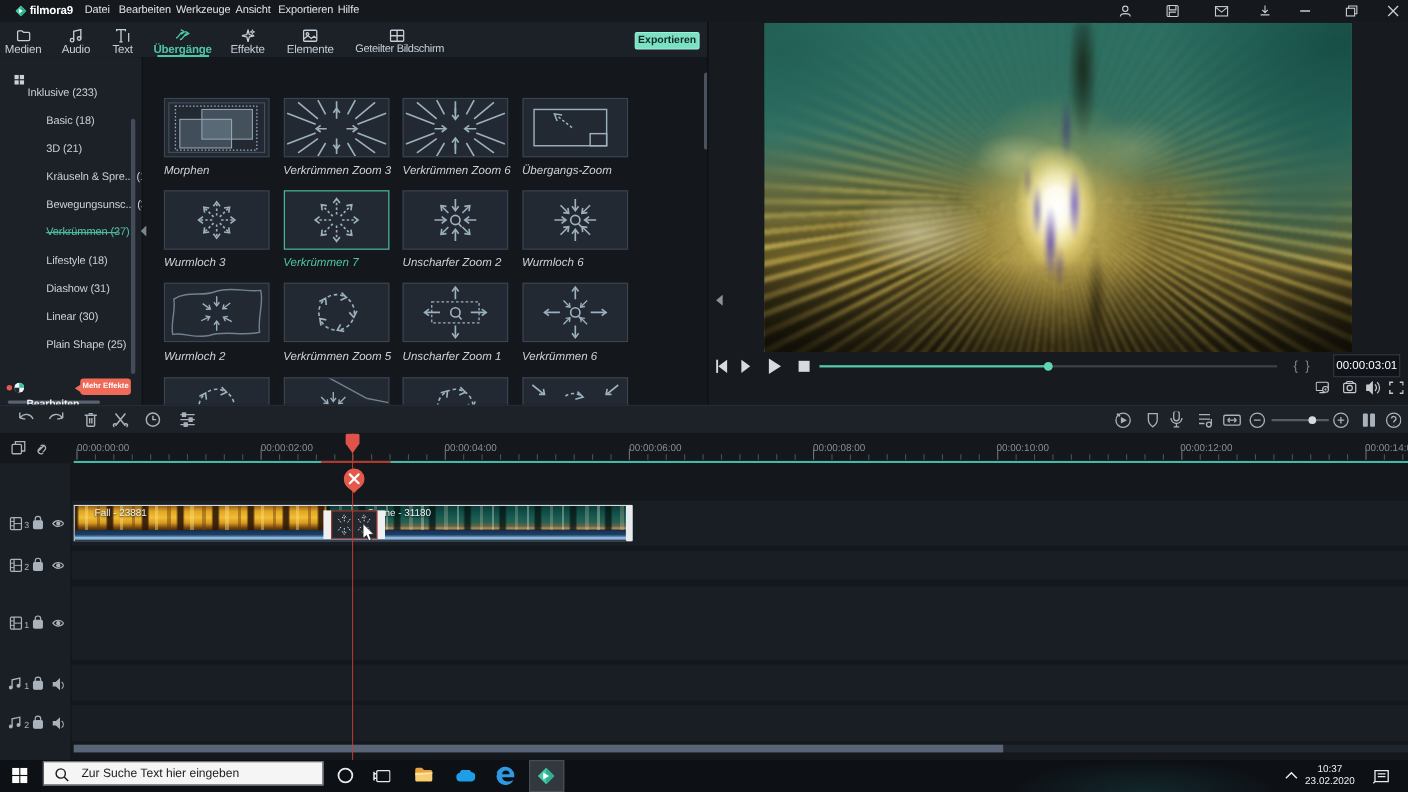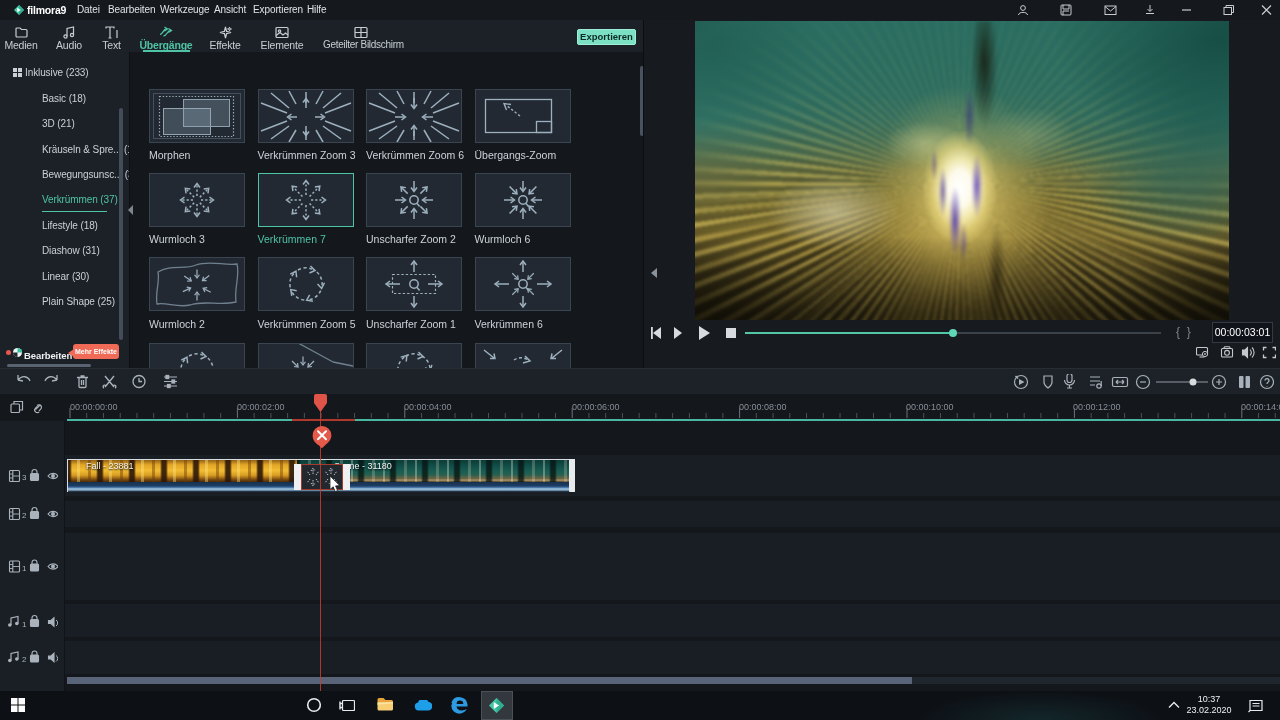--- a/index.html
+++ b/index.html
@@ -12,34 +12,34 @@
 #title-center { position:absolute; top:4px; left:0; width:1280px; text-align:center; font-size:11px; color:#e8eaec; }
 
 #tabbar { left:0; top:20px; width:643px; height:32px; background:#1c2127; }
 .tab { position:absolute; top:6px; text-align:center; color:#c6cdd4; }
 .tab .ticon { display:block; height:13px; margin-bottom:2px; }
 .tab .tlabel { font-size:10.5px; display:block; white-space:nowrap; letter-spacing:-0.2px; }
 .tab.active { color:#4fc3a6;font-weight:bold; }
 #exportbtn { position:absolute; left:577px; top:9px; width:59px; height:16px; background:#7ce0c3; border:1px solid #9ceeda; border-radius:2px; color:#0d2b26; font-size:9.5px; font-weight:bold; text-align:center; line-height:14px; }
 
 #sidebar { left:0; top:52px; width:129px; height:316px; background:#1c2127; color:#c9d0d7; overflow:hidden; }
-.side-item { position:absolute; font-size:10px; letter-spacing:-0.1px; white-space:nowrap; }
+.side-item { position:absolute; font-size:10px; letter-spacing:-0.1px; white-space:nowrap;margin-top:12px; }
 .side-item.sub { left:42px; }
 .side-item.active { color:#4fc3a6; }
 #side-underline { position:absolute; left:42px; width:65px; height:1px; background:#4fc3a6; }
 #side-vscroll { position:absolute; left:119px; top:56px; width:4px; height:232px; background:#434c58; border-radius:2px; }
 #side-hscroll { position:absolute; left:7px; top:312px; width:84px; height:3px; background:#596270; border-radius:2px; }
 
 #gridpanel { left:129px; top:52px; width:515px; height:316px; background:#14181d; border-left:1px solid #0e1114; }
 #gridhead { position:absolute; left:0; top:0; width:515px; height:24px; background:#1c2127; border-bottom:1px solid #0e1114; }
 #searchbox { position:absolute; left:428px; top:5px; width:76px; height:15px; background:#101419; border-radius:2px; color:#6a737d; font-size:10px; line-height:15px; padding-left:8px; }
 #grid-vscroll { position:absolute; left:510px; top:14px; width:4px; height:70px; background:#49525e; border-radius:2px; }
 .thumb { position:absolute; width:96px; height:54px; background:#222933; border:1px solid #3b4550; }
 .thumb.sel { border:1px solid #4fc3a6; }
-.tlab { position:absolute; font-size:10.5px; color:#ccd3d9; white-space:nowrap; }
+.tlab { position:absolute; font-size:10.5px; color:#ccd3d9; white-space:nowrap;font-style:italic; }
 .tlab.sel { color:#4fc3a6; }
 
 #preview { left:643px; top:20px; width:637px; height:348px; background:#171b20; border-left:1px solid #0b0e11; }
 #video { position:absolute; left:51px; top:1px; width:534px; height:299px; overflow:hidden;
   background: linear-gradient(180deg, #2b6d62 0%, #337266 18%, #3a786a 32%, #527657 42%, #6d7947 52%, #837b38 62%, #7f7030 72%, #635626 80%, #463c1a 90%, #261f0f 100%);
 }
 #video .rays { position:absolute; left:-20px; top:-20px; right:-20px; bottom:-20px; filter:blur(1.8px);
   background: repeating-conic-gradient(from 4deg at 49.8% 54%, rgba(222,192,86,0.5) 0deg 1.3deg, rgba(40,38,19,0.30) 1.3deg 3.2deg, rgba(232,202,94,0.4) 3.2deg 4.5deg, rgba(52,48,24,0.26) 4.5deg 6.8deg);
   -webkit-mask-image: radial-gradient(circle at 49.8% 54%, rgba(0,0,0,1) 0 50%, rgba(0,0,0,0) 82%);
   mask-image: radial-gradient(circle at 49.8% 54%, rgba(0,0,0,1) 0 50%, rgba(0,0,0,0) 82%);
@@ -679,20 +679,24 @@
     </svg>
 </div>
 
 <div class="abs" id="taskbar">
   <svg class="abs" style="left:11px;top:7px" width="14" height="14" viewBox="0 0 14 14" fill="#fdfdfd">
       <rect x="0" y="0" width="6.5" height="6.5"></rect>
       <rect x="7.5" y="0" width="6.5" height="6.5"></rect>
       <rect x="0" y="7.5" width="6.5" height="6.5"></rect>
       <rect x="7.5" y="7.5" width="6.5" height="6.5"></rect>
     </svg>
+  <div id="tsearch"><svg class="abs" style="left:10px;top:5px" width="13" height="13" viewBox="0 0 13 13" fill="none" stroke="#1b1b1b" stroke-width="1.3">
+        <circle cx="5.2" cy="5.2" r="4.2"></circle>
+        <path d="M8.4 8.4 L12 12"></path>
+      </svg><span style="margin-left:34px">Zur Suche Text hier eingeben</span></div>
   <div class="abs" style="left:880px;top:0;width:320px;height:29px;background:radial-gradient(ellipse 170px 40px at 50% 100%, rgba(28,80,82,0.35), rgba(28,80,82,0) 75%)"></div>
 
   <svg class="abs" style="left:306px;top:697px;margin-top:-691px" width="16" height="16" viewBox="0 0 16 16" fill="none" stroke="#e8ebee" stroke-width="1.6">
       <circle cx="8" cy="8" r="6.3"></circle>
     </svg>
 
   <svg class="abs" style="left:339px;top:698px;margin-top:-691px" width="16" height="15" viewBox="0 0 16 15" fill="none" stroke="#e8ebee" stroke-width="1.2">
     <rect x="3.5" y="2.5" width="12" height="10" rx="1"></rect>
       <path d="M1 3.5 v8 M1 5.5 h2 M1 9.5 h2" stroke-width="1.4"></path>
   </svg>

